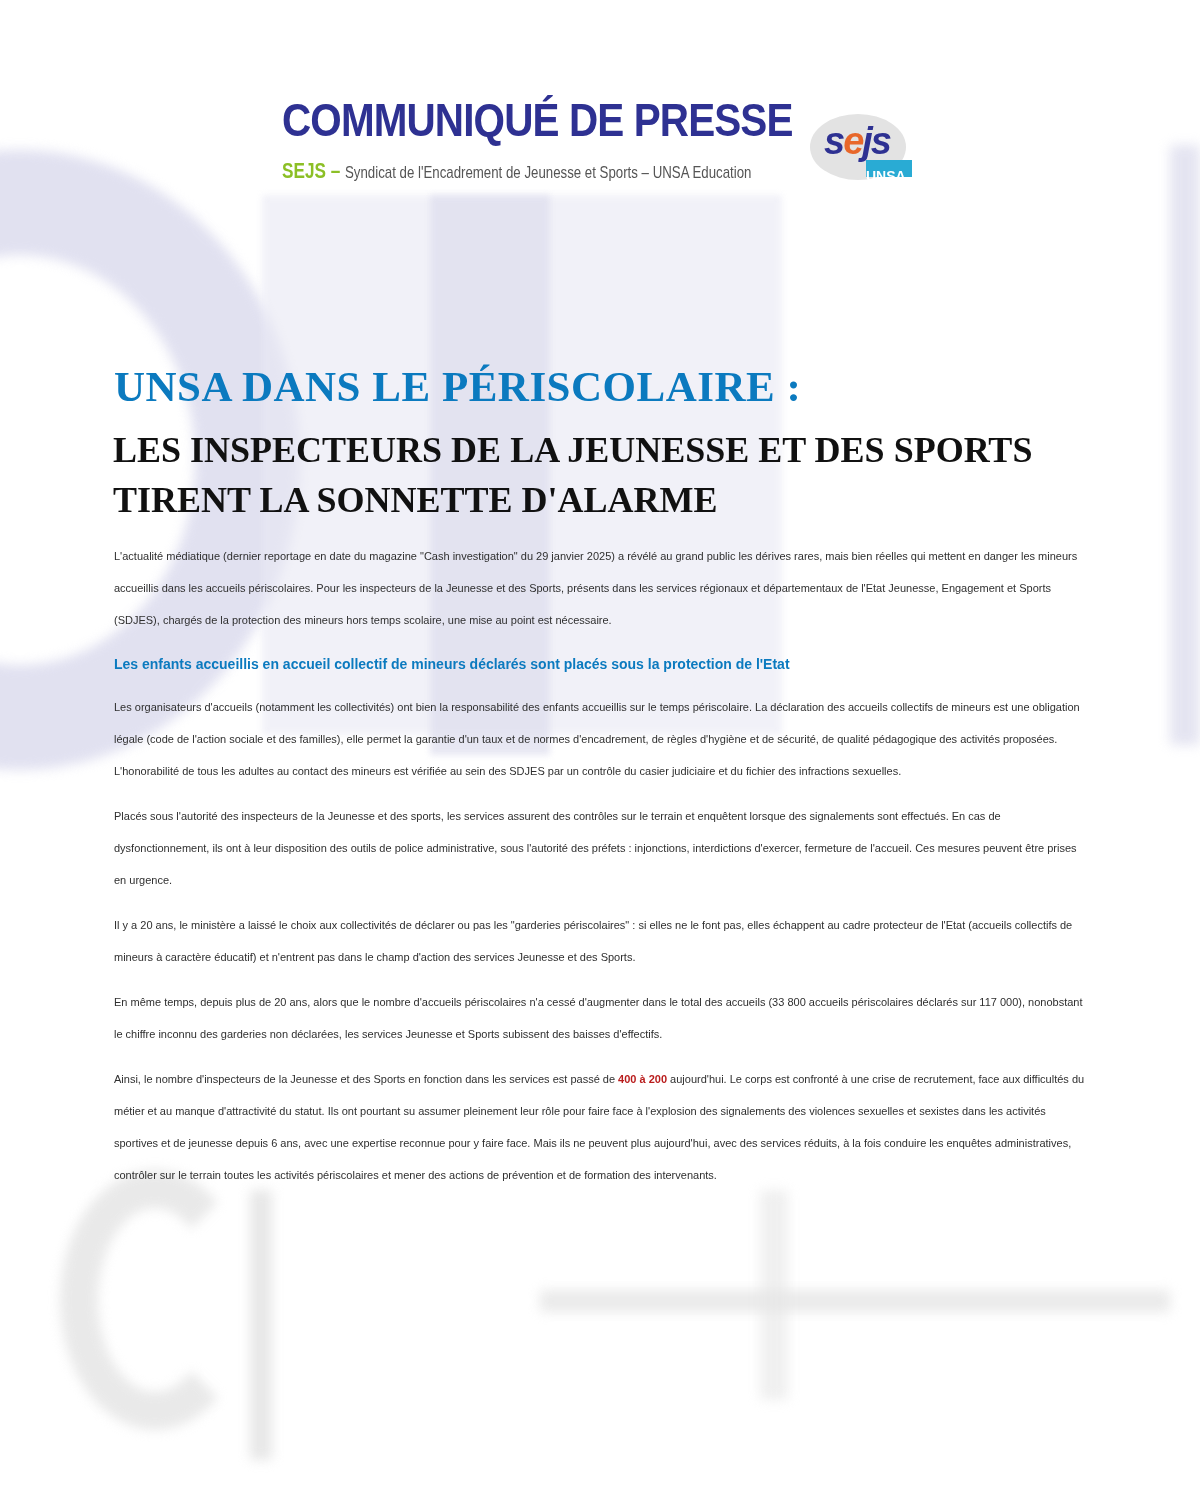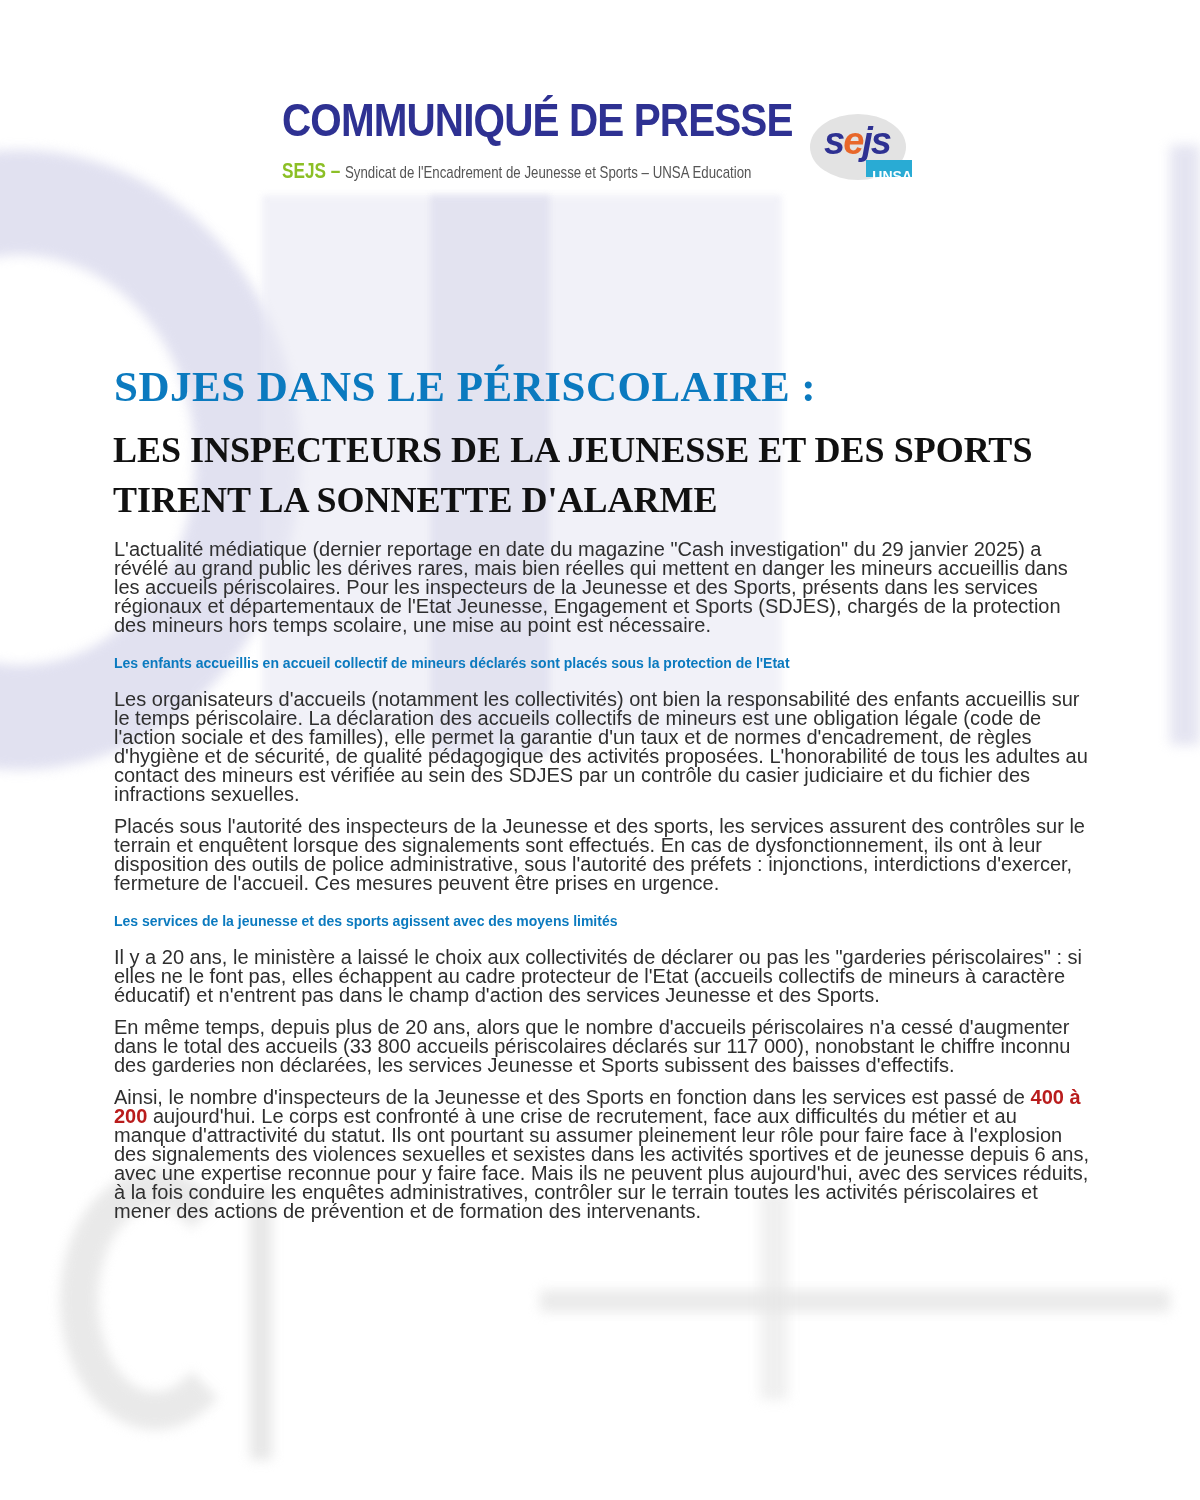--- a/index.html
+++ b/index.html
@@ -38,42 +38,42 @@
       margin-top: 10px; white-space: nowrap;
       transform: scaleX(0.78); transform-origin: left top;
       font-size: 17px; color: #555;
     }
     .banner-sub .acr { color: #8cbf26; font-weight: bold; font-size: 22px; }
 
     .logo { position: absolute; left: 808px; top: 112px; width: 110px; height: 86px; }
     .logo-oval { position: absolute; left: 2px; top: 2px; width: 96px; height: 66px; border-radius: 50%; background: #e3e3e3; }
     .logo-text { position: absolute; left: 16px; top: 8px; font-family: "Liberation Sans", sans-serif; font-weight: bold; font-style: italic; font-size: 38px; color: #2e3192; letter-spacing: -2px; }
     .logo-text .e { color: #e8672a; }
-    .logo-unsa { position: absolute; left: 58px; top: 48px; width: 46px; height: 17px; background: #29abd4; color: #fff; font-size: 14px; font-weight: bold; text-align: right; line-height: 32px; }
+    .logo-unsa { position: absolute; left: 58px; top: 48px; width: 46px; height: 17px; background: #29abd4; color: #fff; font-size: 14px; font-weight: bold; text-align: left; line-height: 32px; }
 
     .date {
       position: absolute; right: 115px; top: 250px;
       font-family: "DejaVu Serif", serif; font-weight: bold;
       font-size: 34px; color: #111;
     }
 
     .headline-blue {
       position: absolute; left: 114px; top: 362px;
       font-family: "Liberation Serif", serif; font-weight: bold;
       font-size: 43px; color: #0b7abf; letter-spacing: .5px; white-space: nowrap;
     }
     .headline-black {
       position: absolute; left: 113px; top: 425px; width: 980px;
       font-family: "Liberation Serif", serif; font-weight: bold;
       font-size: 36px; color: #111; line-height: 50px; white-space: pre-line;
     }
 
     .body { position: absolute; left: 114px; top: 540px; width: 975px; }
     .para {
-      font-size: 20px; line-height: 19px; margin: 0 0 13px 0; color: #2f2f2f;
+      font-size: 11px; line-height: 32px; margin: 0 0 13px 0; color: #2f2f2f;
     }
     .subhead {
       font-size: 14px; line-height: 30px; color: #0b7abf; margin: 8px 0 12px 0;
     }
     .para b { color: #b91c1c; }
   </style>
 </head>
 <body>
 
 <div class="wm wm-d"></div>
@@ -94,29 +94,28 @@
     </div>
   </div>
 
   <div class="logo">
     <div class="logo-oval"></div>
     <div class="logo-text"><span>s</span><span class="e">e</span><span>js</span></div>
     <div class="logo-unsa">UNSA</div>
   </div>
 
 
-  <div class="headline-blue">SDJES DANS LE PÉRISCOLAIRE :</div>
+  <div class="headline-blue">UNSA DANS LE PÉRISCOLAIRE :</div>
   <div class="headline-black"> LES  INSPECTEURS DE LA JEUNESSE ET DES SPORTS
 TIRENT LA SONNETTE D'ALARME</div>
 
   <div class="body">
     <p class="para">L'actualité médiatique (dernier reportage en date du magazine "Cash investigation" du 29 janvier 2025) a révélé au grand public les dérives rares, mais bien réelles qui mettent en danger les mineurs accueillis dans les accueils périscolaires. Pour les inspecteurs de la Jeunesse et des Sports, présents dans les services régionaux et départementaux de l'Etat Jeunesse, Engagement et Sports (SDJES), chargés de la protection des mineurs hors temps scolaire, une mise au point est nécessaire.</p>
 
     <h2 class="subhead">Les enfants accueillis en accueil collectif de mineurs déclarés sont placés sous la protection de l'Etat</h2>
     <p class="para">Les organisateurs d'accueils (notamment les collectivités) ont bien la responsabilité des enfants accueillis sur le temps périscolaire. La déclaration des accueils collectifs de mineurs est une obligation légale (code de l'action sociale et des familles), elle permet la garantie d'un taux et de normes d'encadrement, de règles d'hygiène et de sécurité, de qualité pédagogique des activités proposées. L'honorabilité de tous les adultes au contact des mineurs est vérifiée au sein des SDJES par un contrôle du casier judiciaire et du fichier des infractions sexuelles.</p>
     <p class="para">Placés sous l'autorité des inspecteurs de la Jeunesse et des sports, les services assurent des contrôles sur le terrain et enquêtent lorsque des signalements sont effectués. En cas de dysfonctionnement, ils ont à leur disposition des outils de police administrative, sous l'autorité des préfets : injonctions, interdictions d'exercer, fermeture de l'accueil. Ces mesures peuvent être prises en urgence.</p>
 
-    <h2 class="subhead">Les services de la jeunesse et des sports agissent avec des moyens limités</h2>
     <p class="para">Il y a 20 ans, le ministère a laissé le choix aux collectivités de déclarer ou pas les "garderies périscolaires" : si elles ne le font pas, elles échappent au cadre protecteur de l'Etat (accueils collectifs de mineurs à caractère éducatif) et n'entrent pas dans le champ d'action des services Jeunesse et des Sports.</p>
     <p class="para">En même temps, depuis plus de 20 ans, alors que le nombre d'accueils périscolaires n'a cessé d'augmenter dans le total des accueils (33 800 accueils périscolaires déclarés sur 117 000), nonobstant le chiffre inconnu des garderies non déclarées, les services Jeunesse et Sports subissent des baisses d'effectifs.</p>
     <p class="para"><span>Ainsi, le nombre d'inspecteurs de la Jeunesse et des Sports en fonction dans les services est passé de </span><b>400 à 200</b><span> aujourd'hui. Le corps est confronté à une crise de recrutement, face aux difficultés du métier et au manque d'attractivité du statut. Ils ont pourtant su assumer pleinement leur rôle pour faire face à l'explosion des signalements des violences sexuelles et sexistes dans les activités sportives et de jeunesse depuis 6 ans, avec une expertise reconnue pour y faire face. Mais ils ne peuvent plus aujourd'hui, avec des services réduits, à la fois conduire les enquêtes administratives, contrôler sur le terrain toutes les activités périscolaires et mener des actions de prévention et de formation des intervenants.</span></p>
   </div>
 </div>
 
 </body></html>

